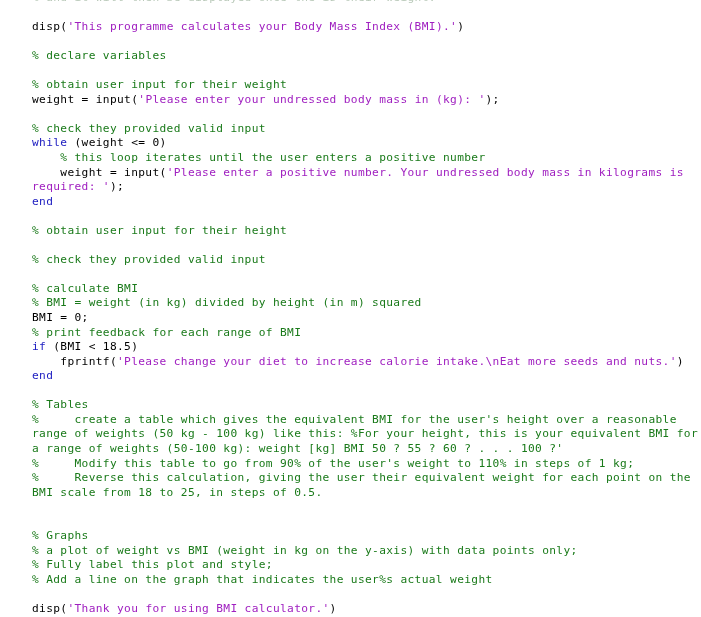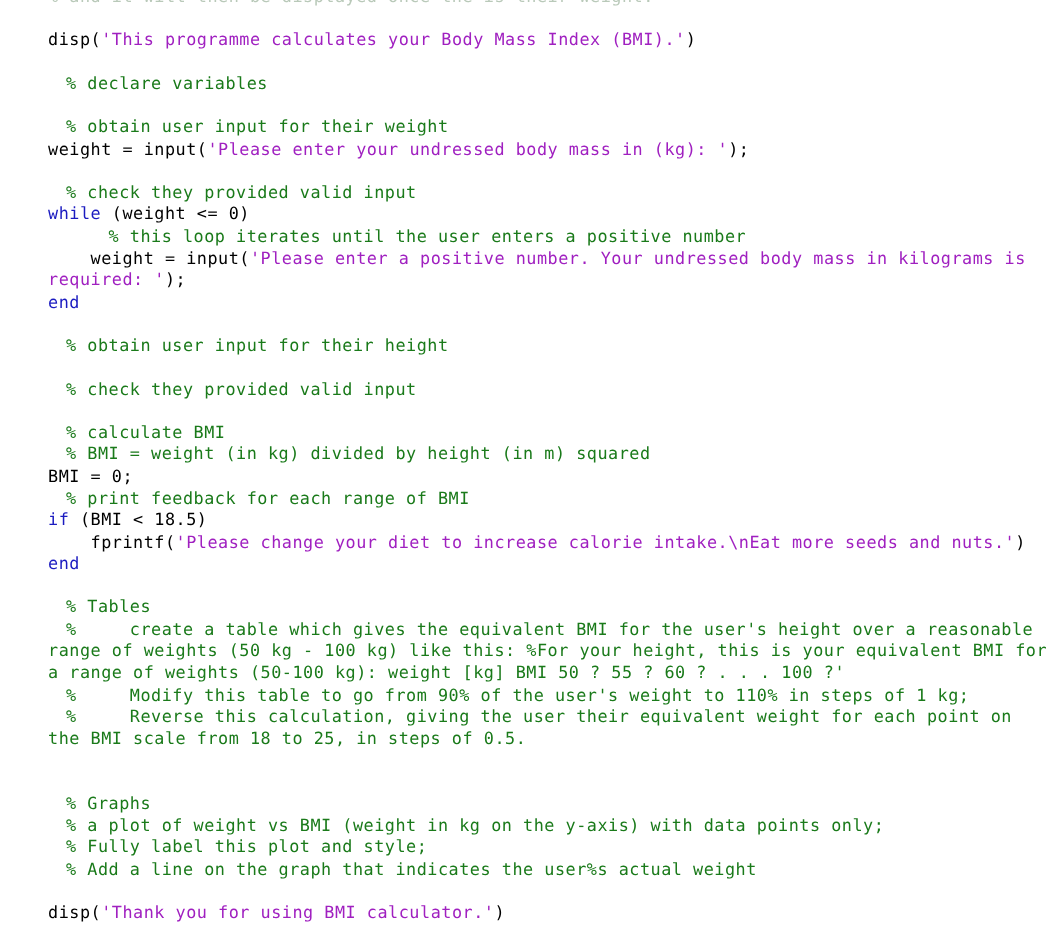--- a/index.html
+++ b/index.html
@@ -38,21 +38,21 @@
   }
   .line {
     min-height: 14.55px;
     white-space: pre-wrap;
   }
   .line.blank {
     min-height: 14.55px;
   }
   
   .tok-plain   { color: #000000; }
-  .tok-comment { color: #1a7a1a; margin-left: 12px; }
+  .tok-comment { color: #1a7a1a; }
   .tok-string  { color: #a020c0; }
   .tok-kw      { color: #1b1bc0; text-align: right; }
   .tok-fade    { color: #b9c9b9; }
 
   
   .clipped {
     overflow: hidden;
     height: 5px;
     display: block;
   }

